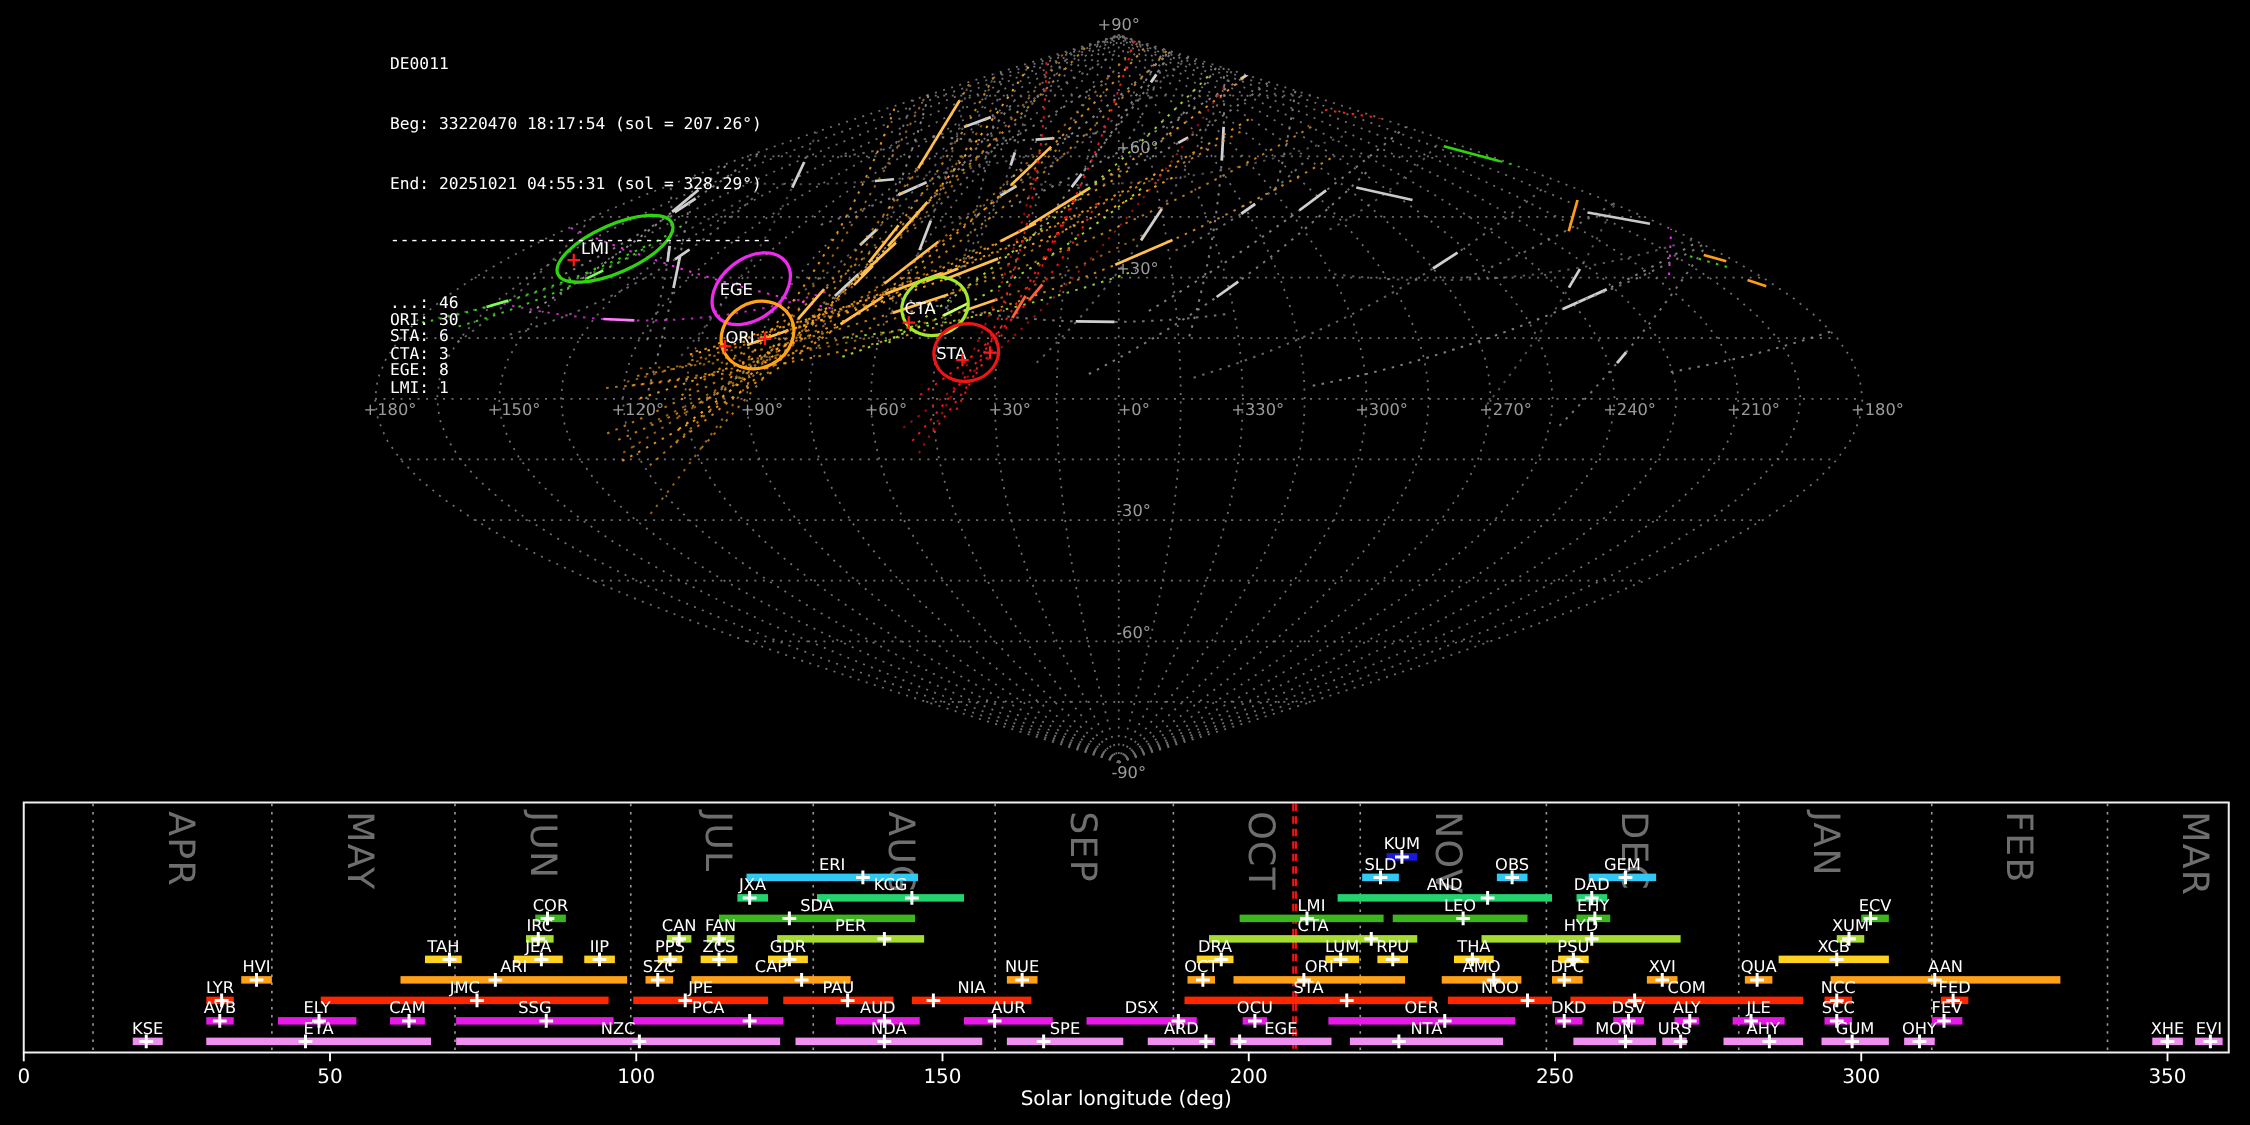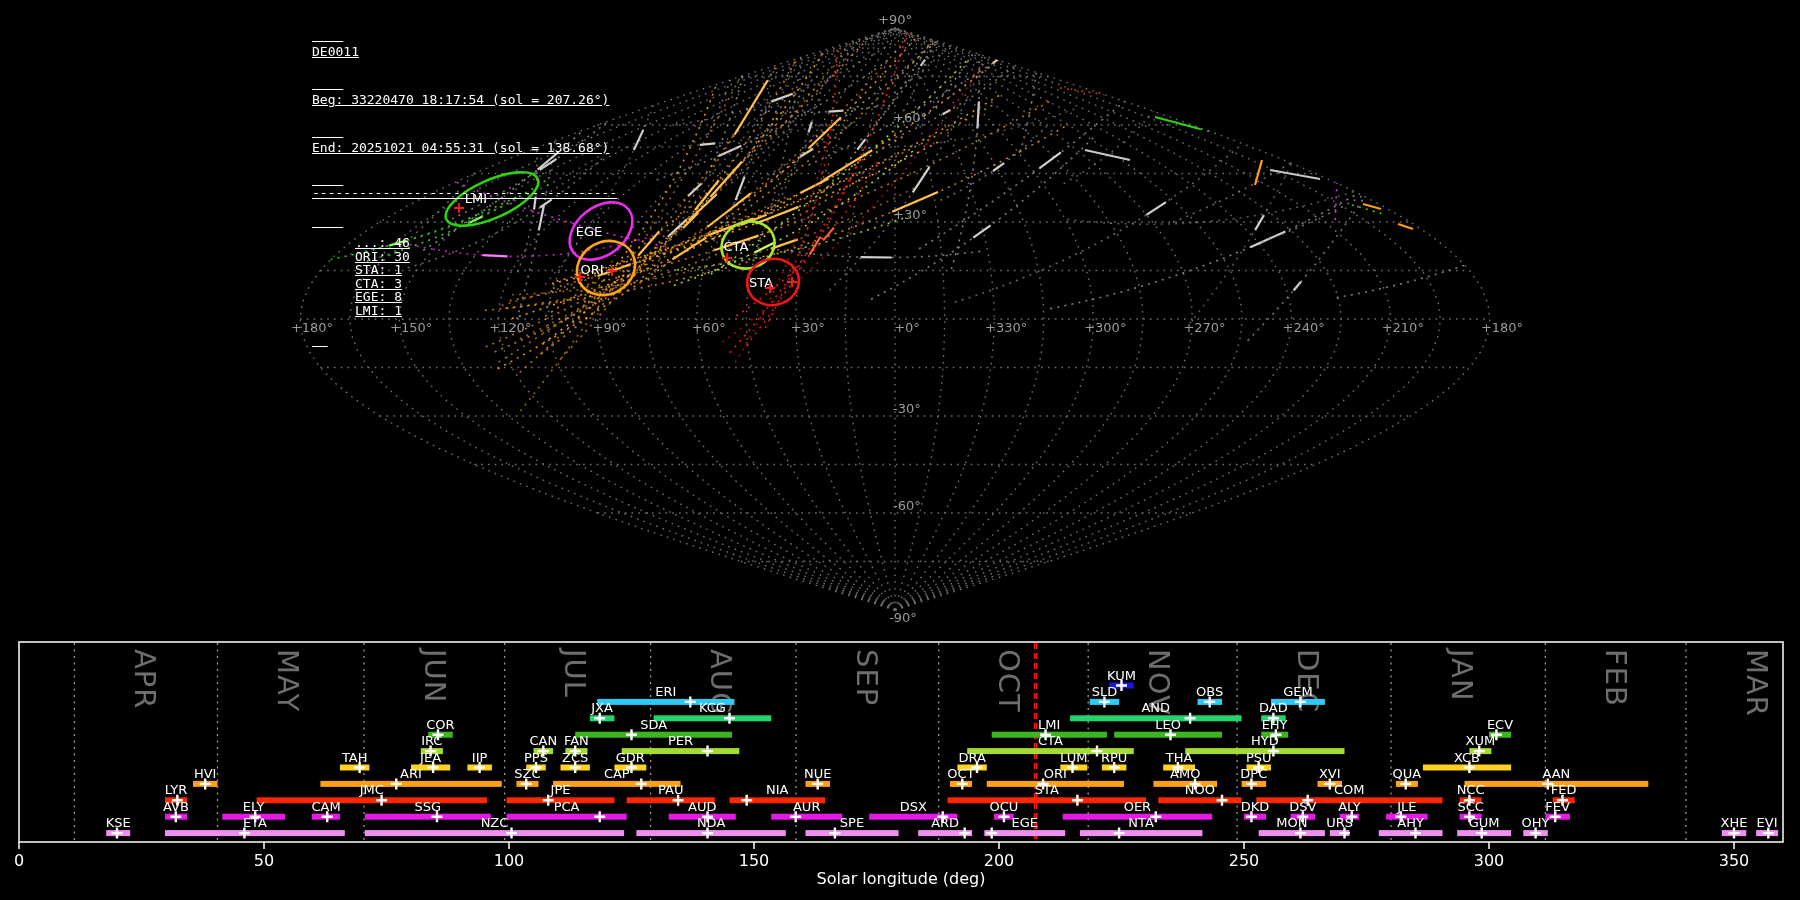--- a/index.html
+++ b/index.html
@@ -1,23 +1,23 @@
 <!DOCTYPE html>
 <html><head>
 <meta charset="utf-8">
 <style>
   html,body{margin:0;padding:0;background:#000;}
   #stage{position:relative;width:1800px;height:900px;background:#000;overflow:hidden;
          font-family:"DejaVu Sans",sans-serif;}
   #plot{position:absolute;left:0;top:0;}
   #hdr{position:absolute;left:312px;top:12px;color:#fff;white-space:pre;
-       font:13px/16px "DejaVu Sans Mono",monospace;text-decoration:underline;}
+       font:13px/16px "DejaVu Sans Mono",monospace;}
   #hdr .sep{line-height:10px;}
   #counts{margin-top:6px;}
-  #counts div{line-height:13.5px;margin-left:43px;}
+  #counts div{line-height:13.5px;}
   text{font-family:"DejaVu Sans",sans-serif;}
 </style>
 </head>
 <body>
 
 <div id="stage">
   <svg id="plot" width="1800" height="900" viewBox="0 0 1800 900">
       <defs>
         <clipPath id="mapclip">
           <path d="M895.0 610.0 L863.9 600.3 L832.8 590.6 L801.9 580.9 L771.3 571.2 L741.0 561.5 L711.1 551.8 L681.8 542.1 L653.0 532.4 L624.9 522.7 L597.5 513.0 L570.9 503.3 L545.3 493.6 L520.6 483.9 L496.9 474.2 L474.3 464.5 L452.8 454.8 L432.6 445.1 L413.6 435.4 L396.0 425.7 L379.7 416.0 L364.9 406.3 L351.4 396.6 L339.5 386.9 L329.1 377.2 L320.3 367.5 L313.0 357.8 L307.3 348.1 L303.3 338.4 L300.8 328.7 L300.0 319.0 L300.8 309.3 L303.3 299.6 L307.3 289.9 L313.0 280.2 L320.3 270.5 L329.1 260.8 L339.5 251.1 L351.4 241.4 L364.9 231.7 L379.7 222.0 L396.0 212.3 L413.6 202.6 L432.6 192.9 L452.8 183.2 L474.3 173.5 L496.9 163.8 L520.6 154.1 L545.3 144.4 L570.9 134.7 L597.5 125.0 L624.9 115.3 L653.0 105.6 L681.8 95.9 L711.1 86.2 L741.0 76.5 L771.3 66.8 L801.9 57.1 L832.8 47.4 L863.9 37.7 L895.0 28.0 L895.0 28.0 L926.1 37.7 L957.2 47.4 L988.1 57.1 L1018.7 66.8 L1049.0 76.5 L1078.9 86.2 L1108.2 95.9 L1137.0 105.6 L1165.1 115.3 L1192.5 125.0 L1219.1 134.7 L1244.7 144.4 L1269.4 154.1 L1293.1 163.8 L1315.7 173.5 L1337.2 183.2 L1357.4 192.9 L1376.4 202.6 L1394.0 212.3 L1410.3 222.0 L1425.1 231.7 L1438.6 241.4 L1450.5 251.1 L1460.9 260.8 L1469.7 270.5 L1477.0 280.2 L1482.7 289.9 L1486.7 299.6 L1489.2 309.3 L1490.0 319.0 L1489.2 328.7 L1486.7 338.4 L1482.7 348.1 L1477.0 357.8 L1469.7 367.5 L1460.9 377.2 L1450.5 386.9 L1438.6 396.6 L1425.1 406.3 L1410.3 416.0 L1394.0 425.7 L1376.4 435.4 L1357.4 445.1 L1337.2 454.8 L1315.7 464.5 L1293.1 474.2 L1269.4 483.9 L1244.7 493.6 L1219.1 503.3 L1192.5 513.0 L1165.1 522.7 L1137.0 532.4 L1108.2 542.1 L1078.9 551.8 L1049.0 561.5 L1018.7 571.2 L988.1 580.9 L957.2 590.6 L926.1 600.3 L895.0 610.0 Z"></path>
@@ -558,17 +558,17 @@
         <line x1="1489.0" y1="842" x2="1489.0" y2="849" stroke="#fff" stroke-width="1.5"></line>
         <text x="1489.0" y="866" fill="#fff" font-size="16" text-anchor="middle">300</text>
         <line x1="1734.0" y1="842" x2="1734.0" y2="849" stroke="#fff" stroke-width="1.5"></line>
         <text x="1734.0" y="866" fill="#fff" font-size="16" text-anchor="middle">350</text>
         <text x="901" y="884" fill="#fff" font-size="16" text-anchor="middle">Solar longitude (deg)</text>
       </g>
     </svg>
   <div id="hdr">
     <div>DE0011</div>
     <div>Beg: 33220470 18:17:54 (sol = 207.26°)</div>
-    <div>End: 20251021 04:55:31 (sol = 138.68°)</div>
+    <div>End: 20251021 04:55:31 (sol = 328.29°)</div>
     <div class="sep">---------------------------------------</div>
-    <div id="counts"><div>...: 46</div><div>ORI: 30</div><div>STA: 1</div><div>CTA: 3</div><div>EGE: 8</div><div>LMI: 1</div></div>
+    <div id="counts"><div>...: 46</div><div>ORI: 30</div><div>STA: 6</div><div>CTA: 3</div><div>EGE: 8</div><div>LMI: 1</div></div>
   </div>
 </div>
 
 </body></html>

